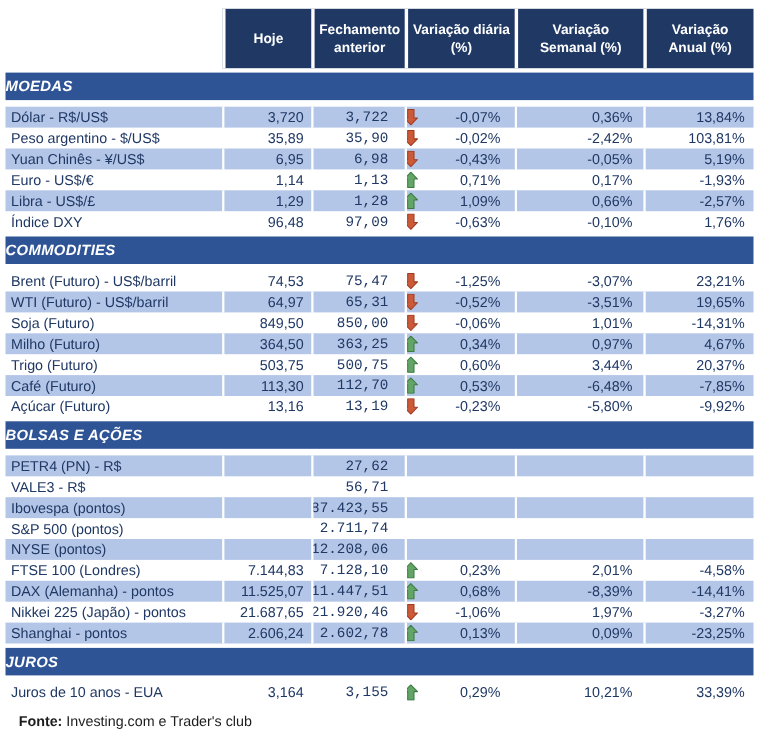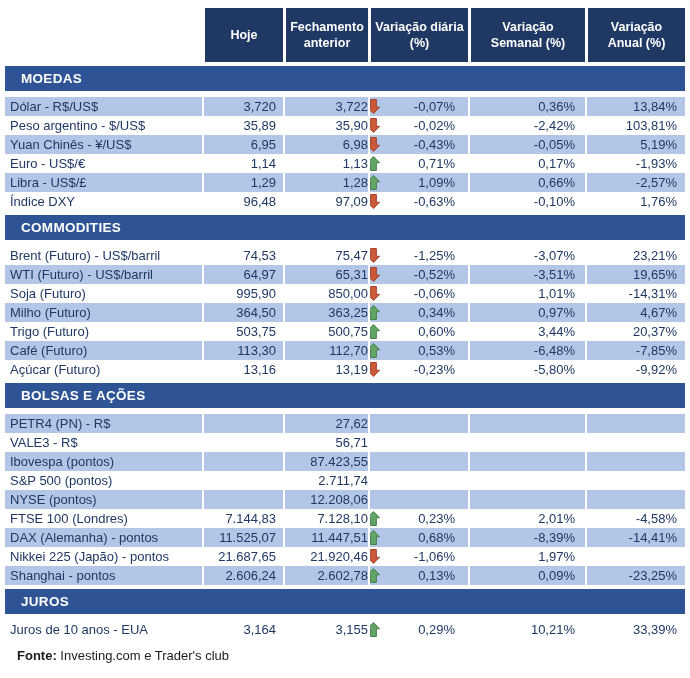--- a/index.html
+++ b/index.html
@@ -17,34 +17,34 @@
     background:var(--header-bg,#1F3864);color:#fff;font-weight:700;font-size:12.5px;
     display:flex;align-items:center;justify-content:center;text-align:center;
     line-height:1.3;border-left:3px solid #fff;box-sizing:border-box;padding:0 4px;
   }
   .hcell.first{background:#fff;border:none;}
   .hcell.anual{padding:0 13px;}
 
   
   .band{
     height:25px;background:var(--section-bg,#2F5496);color:#fff;font-weight:700;
-    font-size:13.5px;line-height:25px;padding-left:16px;margin:4px 0 6px 0;
-    box-sizing:border-box;letter-spacing:.3px;
+    font-size:13.5px;line-height:25px;padding-left:0;margin:4px 0 6px 0;
+    box-sizing:border-box;letter-spacing:.3px;font-style:italic;
   }
 
   
   .row{
     display:grid;grid-template-columns:197px 81px 85px 100px 117px 100px;
     height:19px;font-size:13px;color:var(--text,#1F3864);
   }
   .cell{display:flex;align-items:center;box-sizing:border-box;border-left:2px solid #fff;overflow:hidden;}
   .cell.label{border-left:none;padding-left:5px;white-space:nowrap;}
   .num{justify-content:flex-end;white-space:nowrap;}
   .hoje{padding-right:7px;}
-  .fech{padding-right:0;}
+  .fech{padding-right:15px;font-family:Liberation Mono, monospace;}
   .diaria{padding-right:13px;position:relative;}
   .semanal{padding-right:10px;text-align:center;}
   .anual{padding-right:8px;}
   .row.shaded .cell{background:var(--row-shaded,#B4C6E7);}
 
   .arr{position:absolute;left:-3px;top:2px;width:13px;height:15px;}
 
   
   .fonte{margin-top:9px;padding-left:1px;font-size:13px;color:#1c1c1c;}
   .fonte .b{font-weight:700;margin-left:11px;}
@@ -249,21 +249,21 @@
           </div>
           <div class="cell num anual">
             <span>19,65%</span>
           </div>
         </div>
         <div class="row">
           <div class="cell label">
             <span>Soja (Futuro)</span>
           </div>
           <div class="cell num hoje">
-            <span>995,90</span>
+            <span>849,50</span>
           </div>
           <div class="cell num fech">
             <span>850,00</span>
           </div>
           <div class="cell num diaria">
             <svg class="arr" viewBox="0 0 14 16">
               <path d="M7 15.5 L0.5 8.8 L3.9 8.8 L3.9 0.5 L10.1 0.5 L10.1 8.8 L13.5 8.8 Z" fill="#CB5A38" stroke="#A13A22" stroke-width="1" stroke-linejoin="round"></path>
             </svg>
             <span>-0,06%</span>
           </div>
@@ -524,20 +524,23 @@
             <span>21.920,46</span>
           </div>
           <div class="cell num diaria">
             <svg class="arr" viewBox="0 0 14 16">
               <path d="M7 15.5 L0.5 8.8 L3.9 8.8 L3.9 0.5 L10.1 0.5 L10.1 8.8 L13.5 8.8 Z" fill="#CB5A38" stroke="#A13A22" stroke-width="1" stroke-linejoin="round"></path>
             </svg>
             <span>-1,06%</span>
           </div>
           <div class="cell num semanal">
             <span>1,97%</span>
+          </div>
+          <div class="cell num anual">
+            <span>-3,27%</span>
           </div>
         </div>
         <div class="row shaded">
           <div class="cell label">
             <span>Shanghai - pontos</span>
           </div>
           <div class="cell num hoje">
             <span>2.606,24</span>
           </div>
           <div class="cell num fech">

